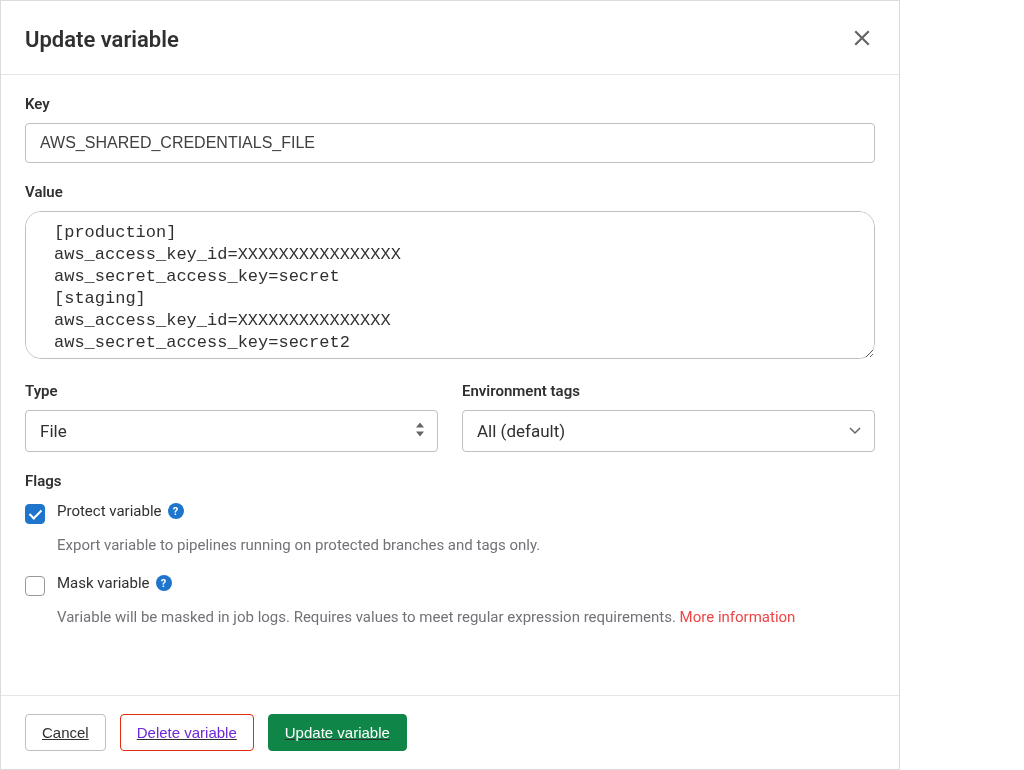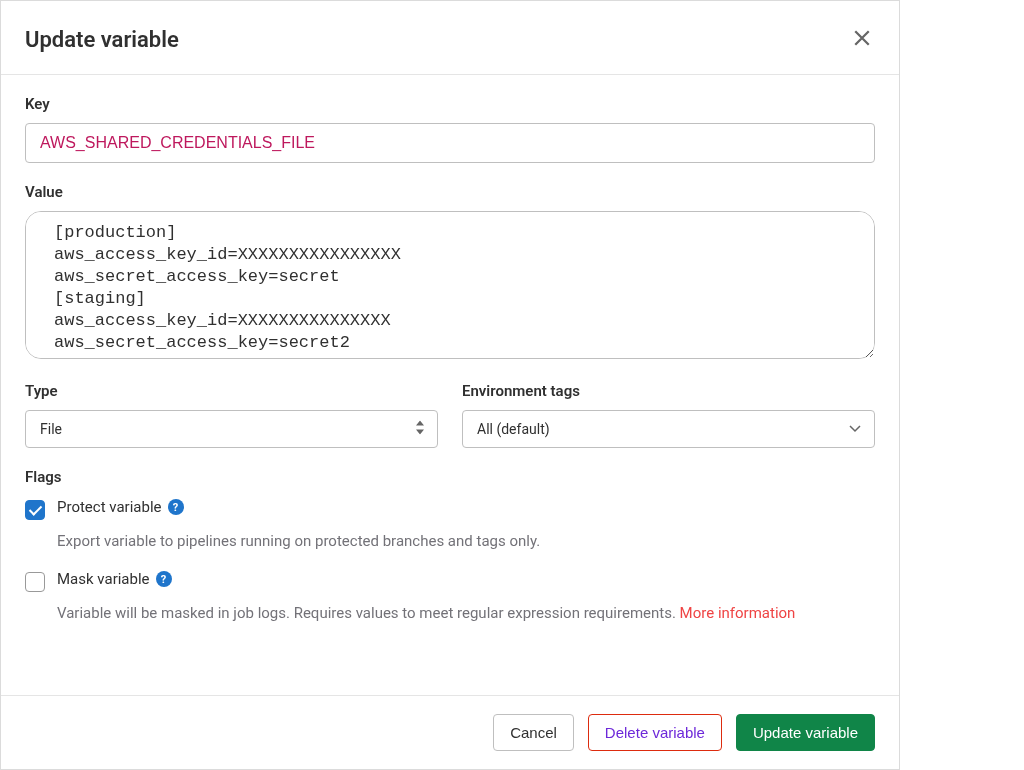--- a/index.html
+++ b/index.html
@@ -62,21 +62,21 @@
       color: #303030;
       margin-bottom: 10px;
     }
     .form-input {
       width: 100%;
       padding: 10px 14px;
       font-size: 16px;
       border: 1px solid #bfbfbf;
       border-radius: 4px;
       background: #fff;
-      color: #be185d;
+      color: #404040;
     }
     .form-textarea {
       width: 100%;
       padding: 10px 28px;
       font-size: 17px;
       font-family: "SFMono-Regular", Consolas, "Liberation Mono", Menlo, monospace;
       border: 1px solid #bfbfbf;
       border-radius: 16px;
       background: #fff;
       color: #303030;
@@ -88,21 +88,21 @@
     .form-row {
       display: flex;
       gap: 24px;
     }
     .form-col {
       flex: 1;
     }
     .form-select {
       width: 100%;
       padding: 10px 14px;
-      font-size: 14px;
+      font-size: 17px;
       border: 1px solid #bfbfbf;
       border-radius: 4px;
       background: #fff;
       color: #303030;
       appearance: none;
       cursor: pointer;
       position: relative;
     }
     .select-wrapper {
       position: relative;
@@ -195,24 +195,24 @@
       color: #737278;
       margin-top: 16px;
     }
     .link {
       color: #ef4444;
       text-decoration: none;
       cursor: pointer;
     }
     .modal-footer {
       display: flex;
-      justify-content: flex-end;
       gap: 14px;
       padding: 18px 24px;
       border-top: 1px solid #e5e5e5;
+      text-decoration: underline;
     }
     .btn {
       padding: 9px 16px;
       font-size: 15px;
       border-radius: 4px;
       cursor: pointer;
       font-weight: 400;
       border: 1px solid transparent;
     }
     .btn-default {

